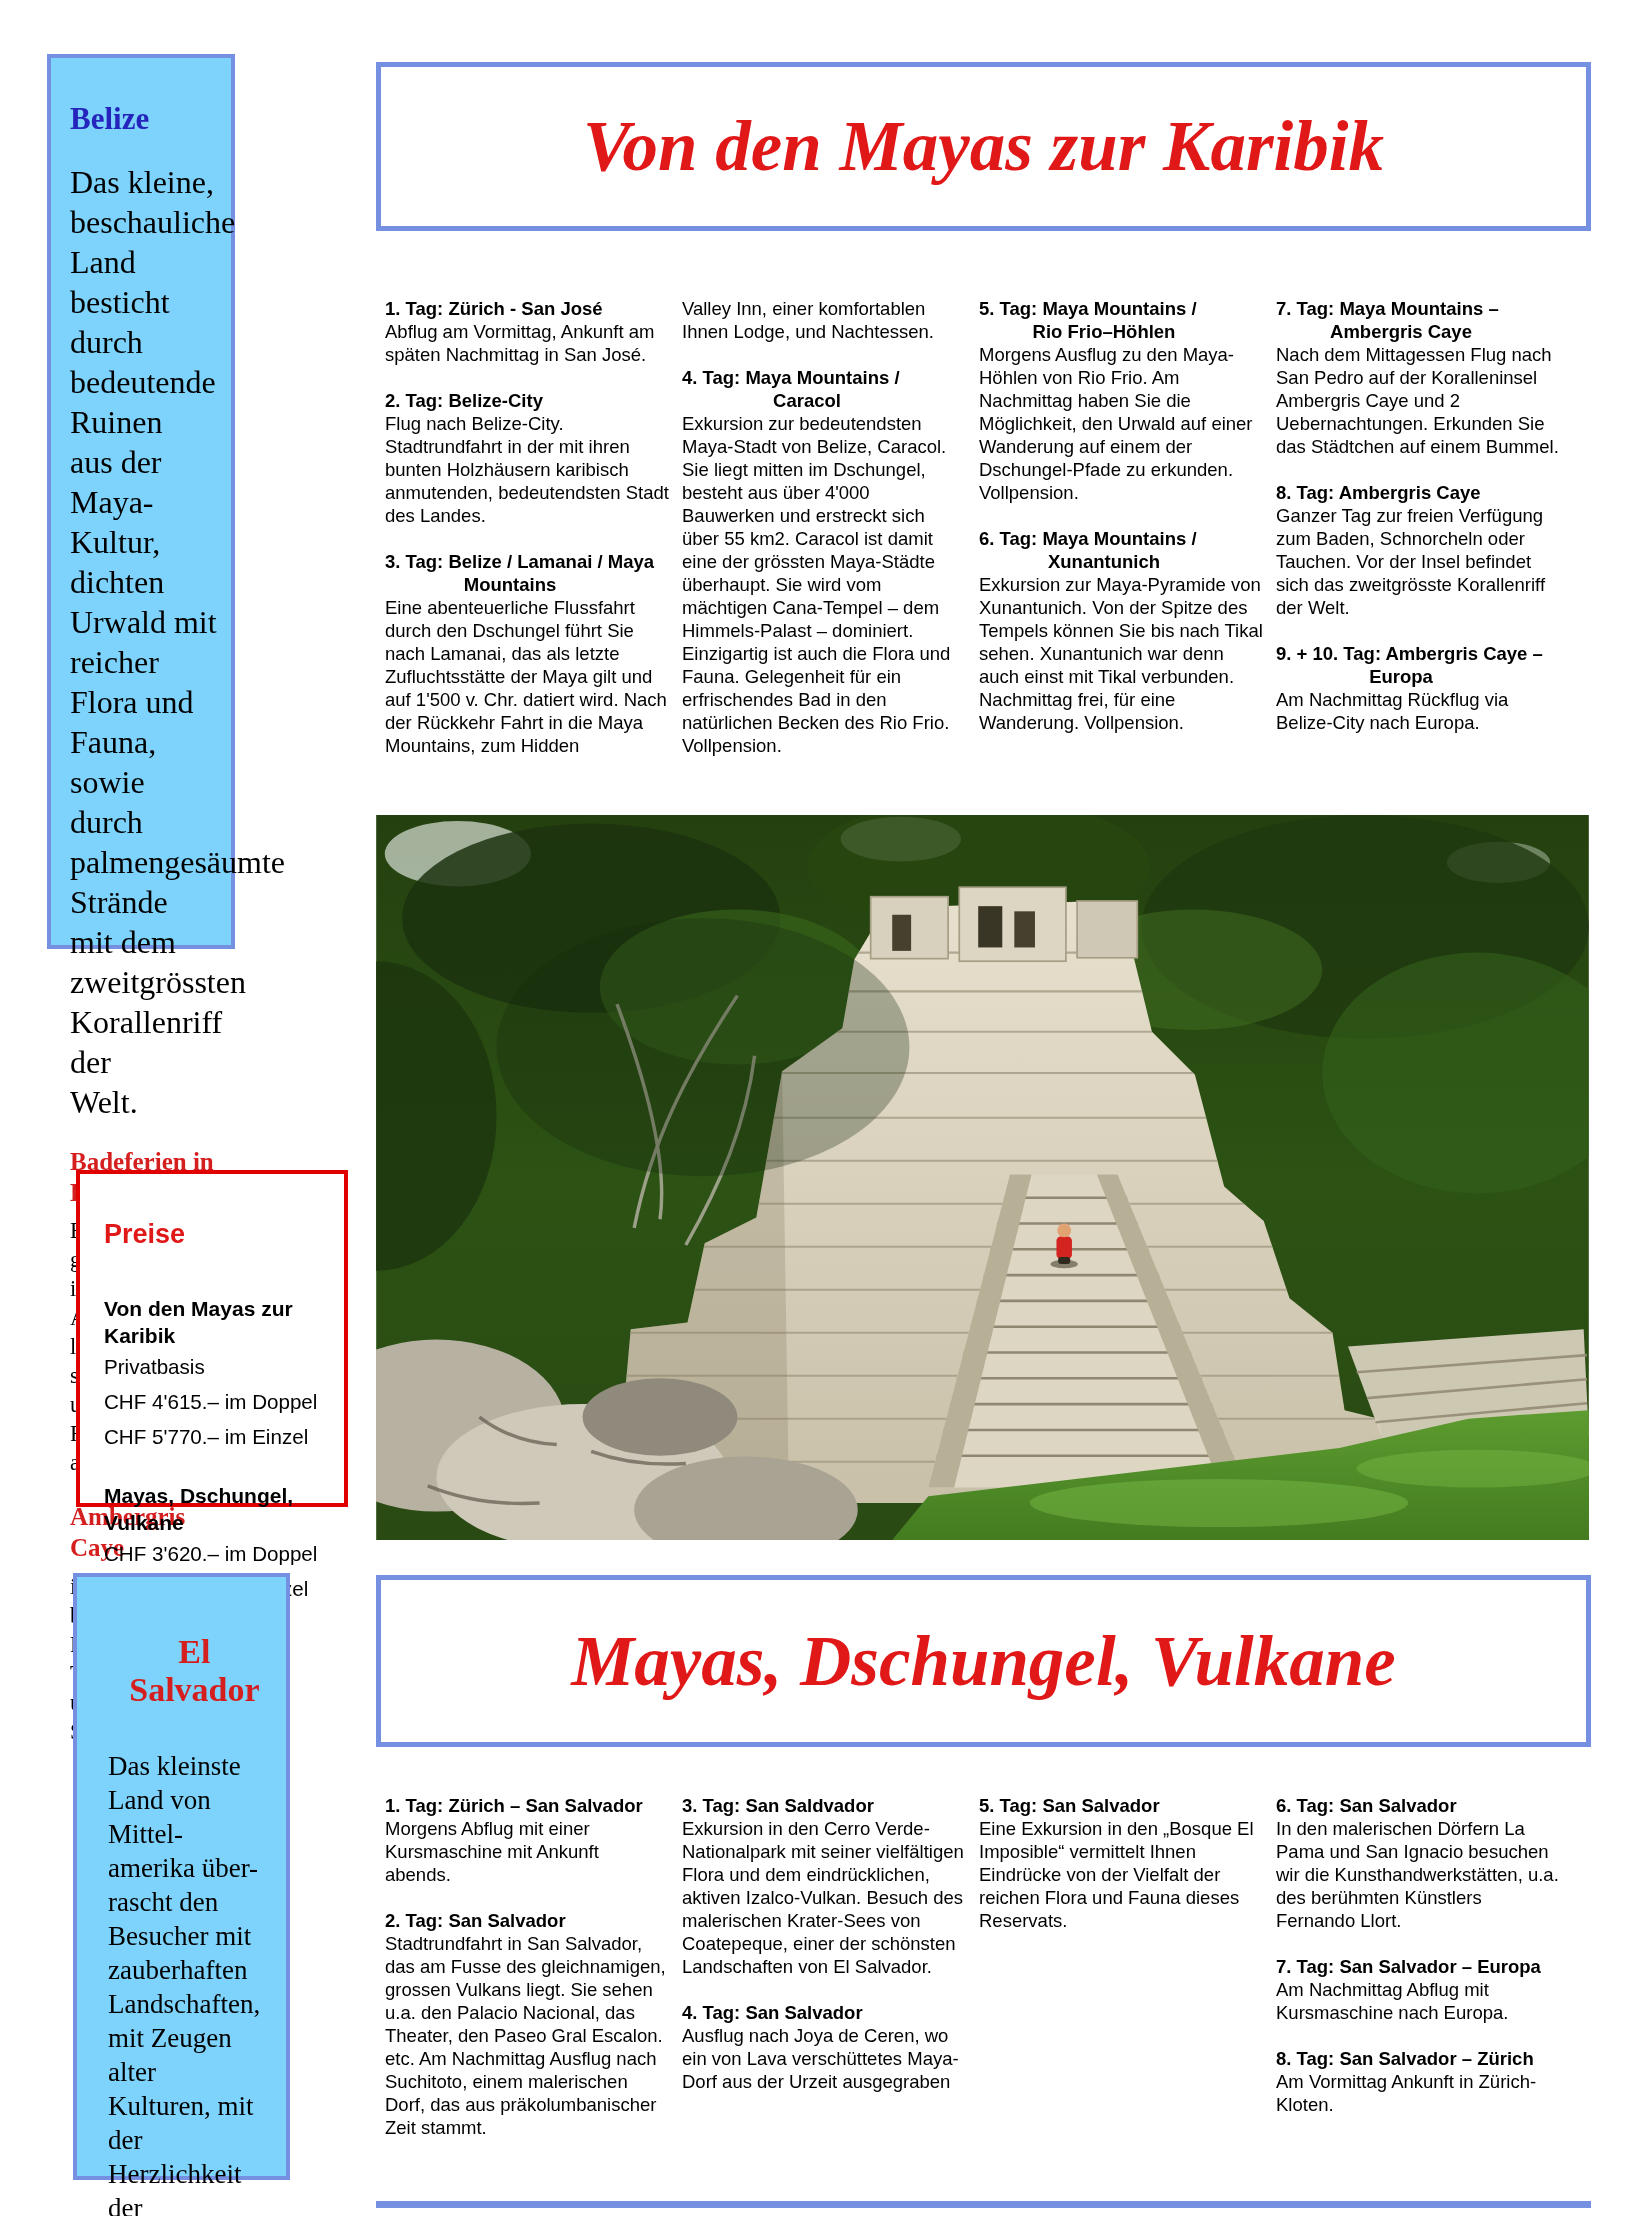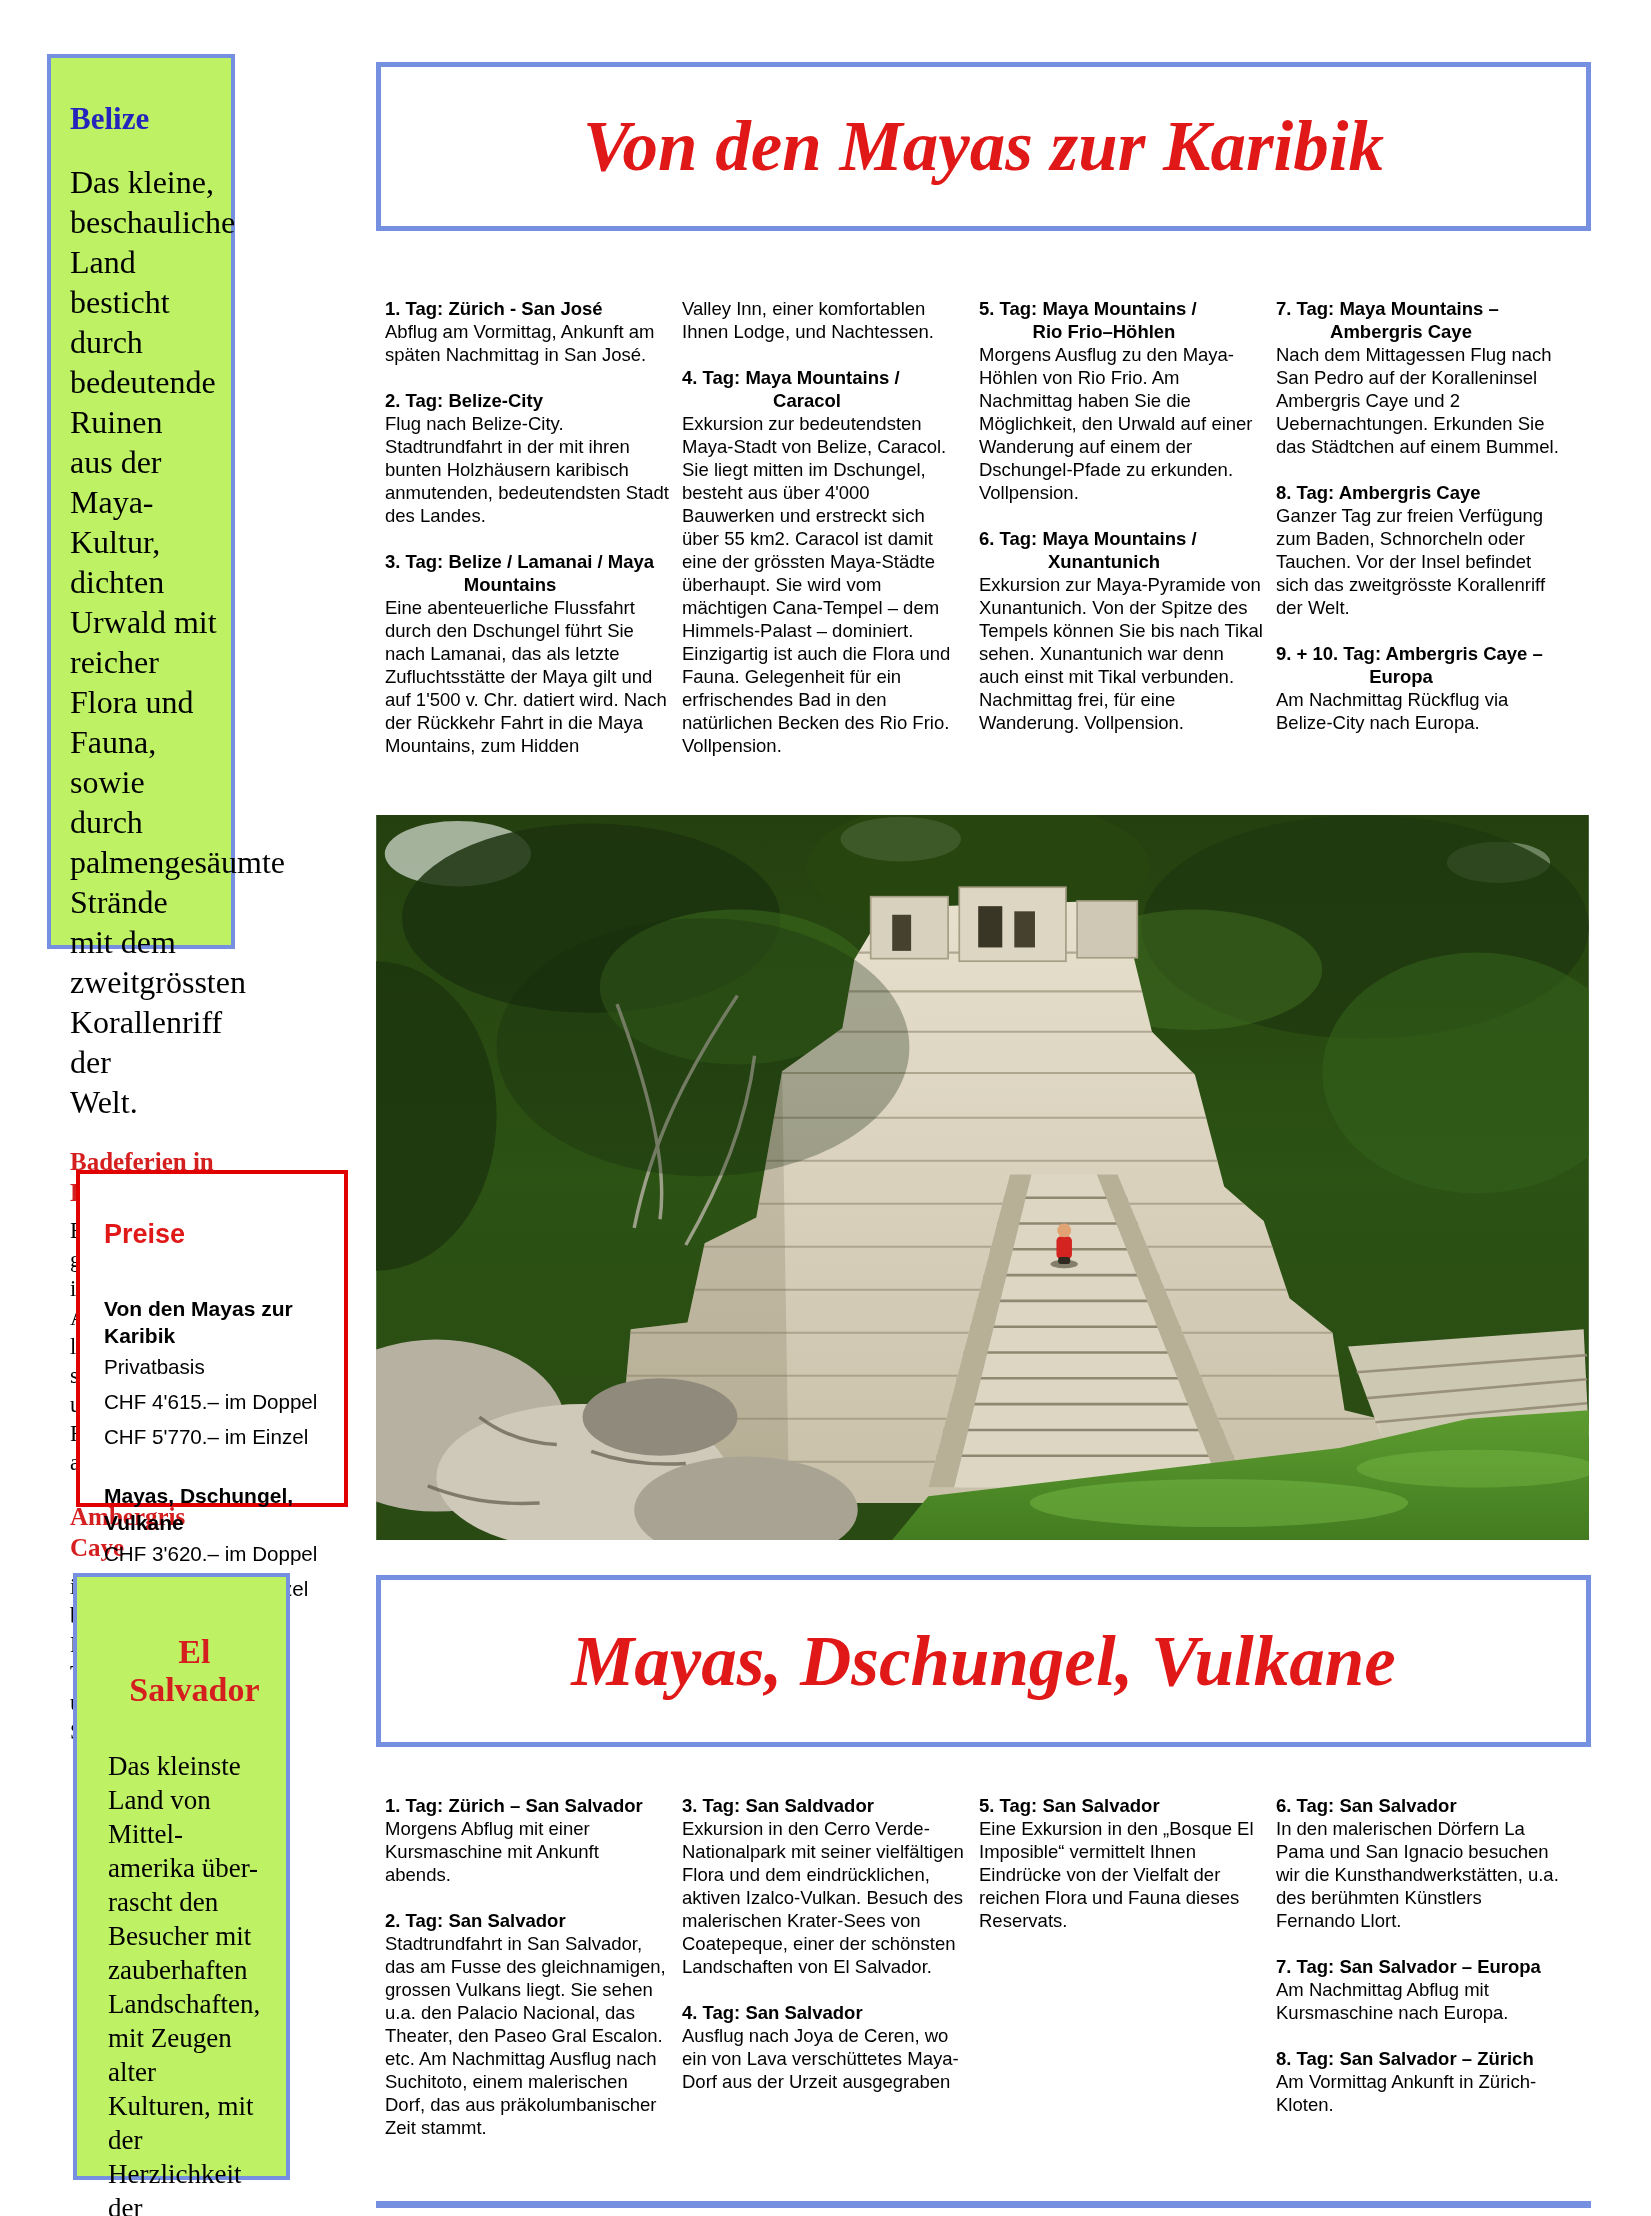--- a/index.html
+++ b/index.html
@@ -1,20 +1,20 @@
 <!DOCTYPE html>
 <html style="font-size:13.8px"><head>
 <meta charset="utf-8">
 <style>
   html,body{margin:0;padding:0;background:#888;}
   #page{position:relative;width:1652px;height:2216px;background:#ffffff;overflow:hidden;
         font-family:"Liberation Sans",sans-serif;color:#000;}
 
   
-  .ybox{position:absolute;background:#bef264;border:4.3px solid #7590e0;box-sizing:border-box;}
+  .ybox{position:absolute;background:#7dd3fc;border:4.3px solid #7590e0;box-sizing:border-box;}
   #belize-box{left:47px;top:54px;width:188px;height:895px;padding:45px 13.8px 0 19px;}
   #belize-box .btitle{font-family:"Liberation Serif",serif;font-weight:bold;color:#2525bd;
         font-size:31px;line-height:1.05;margin-bottom:26px;}
   .serifpara{font-family:"Liberation Serif",serif;font-size:32px;line-height:40px;
         white-space:pre-line;}
   .redsub{font-family:"Liberation Serif",serif;font-weight:bold;color:#d51f1f;
         font-size:25px;line-height:31px;margin:24px 0 8.6px;white-space:pre-line;}
   .subtext{font-family:"Liberation Serif",serif;font-size:22.4px;line-height:29px;white-space:pre-line;}
 
   #salvador-box{left:73px;top:1573px;width:217px;height:607px;padding:40px 8.6px 0 22.4px;}

